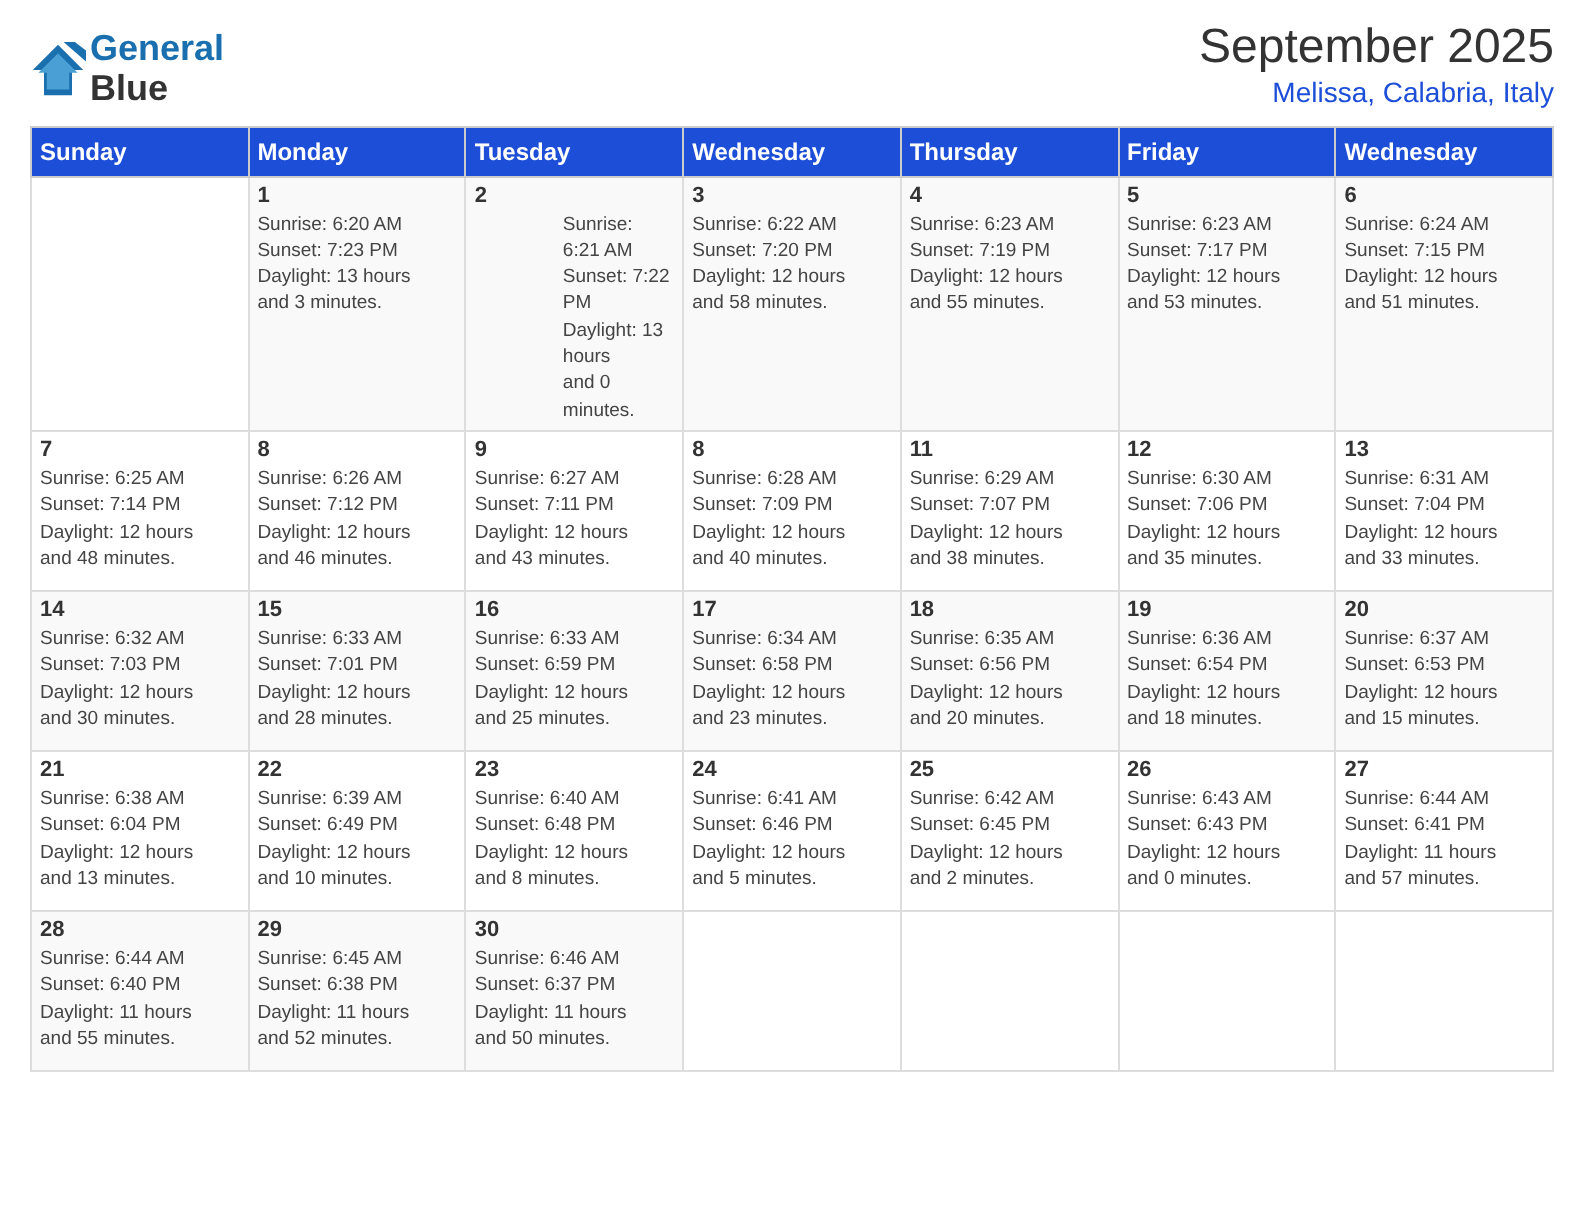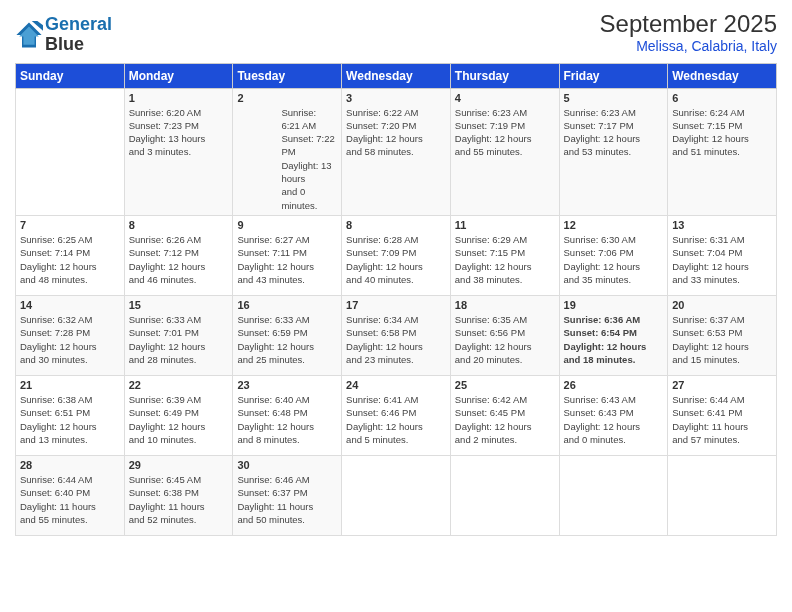--- a/index.html
+++ b/index.html
@@ -204,21 +204,21 @@
           <td>
             <span class="day-num">8</span>
             <div class="cell-info" style="white-space: pre-line;">Sunrise: 6:28 AM
 Sunset: 7:09 PM
 Daylight: 12 hours
 and 40 minutes.</div>
           </td>
           <td>
             <span class="day-num">11</span>
             <div class="cell-info" style="white-space: pre-line;">Sunrise: 6:29 AM
-Sunset: 7:15 PM
+Sunset: 7:07 PM
 Daylight: 12 hours
 and 38 minutes.</div>
           </td>
           <td>
             <span class="day-num">12</span>
             <div class="cell-info" style="white-space: pre-line;">Sunrise: 6:30 AM
 Sunset: 7:06 PM
 Daylight: 12 hours
 and 35 minutes.</div>
           </td>
@@ -227,21 +227,21 @@
             <div class="cell-info" style="white-space: pre-line;">Sunrise: 6:31 AM
 Sunset: 7:04 PM
 Daylight: 12 hours
 and 33 minutes.</div>
           </td>
         </tr>
         <tr>
           <td>
             <span class="day-num">14</span>
             <div class="cell-info" style="white-space: pre-line;">Sunrise: 6:32 AM
-Sunset: 7:28 PM
+Sunset: 7:03 PM
 Daylight: 12 hours
 and 30 minutes.</div>
           </td>
           <td>
             <span class="day-num">15</span>
             <div class="cell-info" style="white-space: pre-line;">Sunrise: 6:33 AM
 Sunset: 7:01 PM
 Daylight: 12 hours
 and 28 minutes.</div>
           </td>
@@ -261,38 +261,38 @@
           </td>
           <td>
             <span class="day-num">18</span>
             <div class="cell-info" style="white-space: pre-line;">Sunrise: 6:35 AM
 Sunset: 6:56 PM
 Daylight: 12 hours
 and 20 minutes.</div>
           </td>
           <td>
             <span class="day-num">19</span>
-            <div class="cell-info" style="white-space: pre-line; font-weight: bold;">Sunrise: 6:36 AM
+            <div class="cell-info" style="white-space: pre-line;">Sunrise: 6:36 AM
 Sunset: 6:54 PM
 Daylight: 12 hours
 and 18 minutes.</div>
           </td>
           <td>
             <span class="day-num">20</span>
             <div class="cell-info" style="white-space: pre-line;">Sunrise: 6:37 AM
 Sunset: 6:53 PM
 Daylight: 12 hours
 and 15 minutes.</div>
           </td>
         </tr>
         <tr>
           <td>
             <span class="day-num">21</span>
             <div class="cell-info" style="white-space: pre-line;">Sunrise: 6:38 AM
-Sunset: 6:51 PM
+Sunset: 6:04 PM
 Daylight: 12 hours
 and 13 minutes.</div>
           </td>
           <td>
             <span class="day-num">22</span>
             <div class="cell-info" style="white-space: pre-line;">Sunrise: 6:39 AM
 Sunset: 6:49 PM
 Daylight: 12 hours
 and 10 minutes.</div>
           </td>

